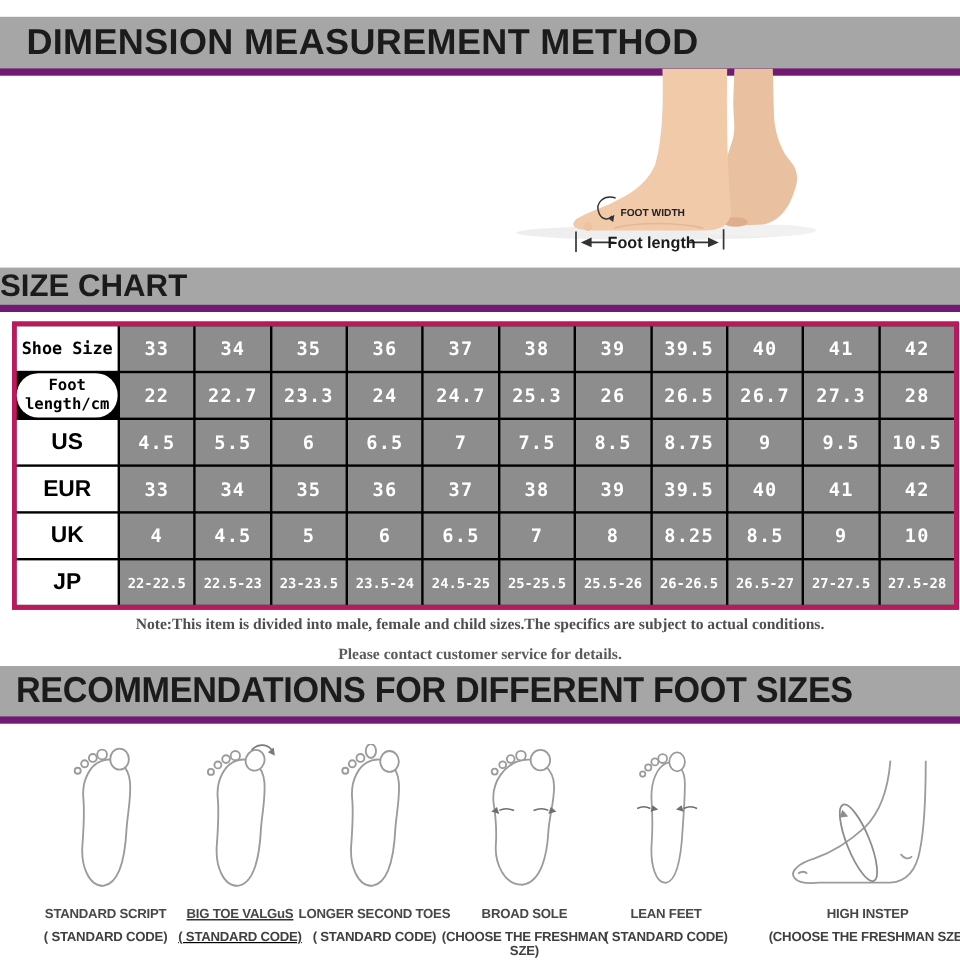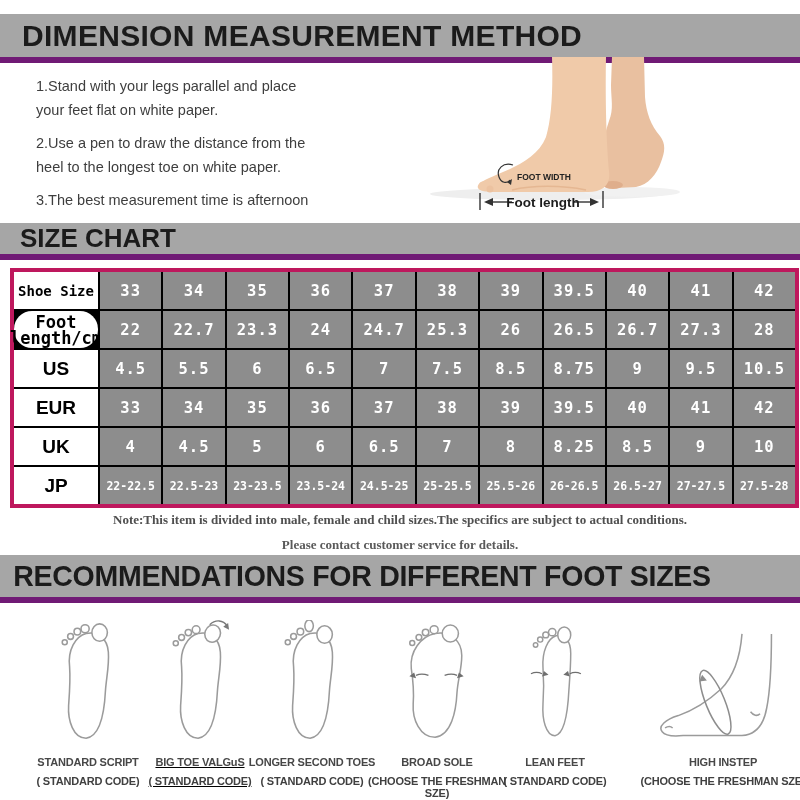--- a/index.html
+++ b/index.html
@@ -6,35 +6,35 @@
   .page{position:relative;width:800px;height:800px;background:#fff;overflow:hidden;
         font-family:"Liberation Sans",sans-serif;}
   
   .banner{position:absolute;left:0;width:800px;background:#a6a6a6;display:flex;align-items:center;
           border-bottom:6px solid #701a75;}
   .banner1{top:14px;height:43px;}
   .banner2{top:223px;height:31px;}
   .banner3{top:555px;height:42px;}
   .banner h1{margin:0;color:#1b1b1b;font-weight:bold;white-space:nowrap;}
   .banner1 h1{font-size:30px;padding-left:22px;letter-spacing:.3px;}
-  .banner2 h1{font-size:26px;padding-left:20px;}
+  .banner2 h1{font-size:26px;}
   .banner3 h1{font-size:30px;padding-left:14px;transform:scaleX(.95);transform-origin:left center;letter-spacing:-.3px;}
   
   .steps{position:absolute;left:36px;top:74px;width:278px;}
   .steps p{margin:0 0 9px 0;font-size:14.5px;line-height:24px;color:#3e3e3e;}
   
   .photo{position:absolute;left:400px;top:57px;width:400px;height:160px;}
   
   .size-table{position:absolute;left:10px;top:268px;width:781px;display:grid;
               grid-template-columns:84px repeat(11,1fr);grid-auto-rows:37px;
               gap:2px;background:#000;border:4px solid #be185d;}
   .cell{display:flex;align-items:center;justify-content:center;text-align:center;}
   .th{background:#fff;color:#000;font-weight:bold;}
   .th.mono{font-family:"DejaVu Sans Mono","Liberation Mono",monospace;font-size:14px;line-height:16px;}
-  .th.mono.two{font-size:17px;line-height:16px;border-radius:18px;}
+  .th.mono.two{font-size:13px;line-height:16px;border-radius:18px;}
   .th.sans{font-family:"Liberation Sans",sans-serif;font-size:19px;}
   .td{background:#8d8d8d;color:#fff;font-family:"DejaVu Sans Mono","Liberation Mono",monospace;
       font-weight:bold;font-size:15.5px;letter-spacing:1px;}
   .td.jp{font-size:11.5px;letter-spacing:0;}
   
   .note{position:absolute;left:0;width:800px;text-align:center;font-weight:bold;color:#4f4f4f;font-family:Liberation Serif, serif;}
   .note1{top:512px;font-size:13px;}
   .note2{top:537px;font-size:13px;color:#5a5a5a;}
   
   .rec-item{position:absolute;top:610px;text-align:center;}
@@ -48,25 +48,20 @@
 </style>
 </head>
 <body>
 
 <div class="page">
 
   <div class="banner banner1">
     <h1>DIMENSION MEASUREMENT METHOD</h1>
   </div>
 
-  <div class="steps">
-    <p>1.Stand with your legs parallel and place your feet flat on white paper.</p>
-    <p>2.Use a pen to draw the distance from the heel to the longest toe on white paper.</p>
-    <p>3.The best measurement time is afternoon</p>
-  </div>
 
   <div class="photo">
     <svg viewBox="0 0 400 160" width="400" height="160">
       <ellipse cx="148" cy="137" rx="118" ry="6" fill="#eeeeee"></ellipse>
       <ellipse cx="232" cy="135" rx="48" ry="5" fill="#f1f1f1"></ellipse>
 
       <path d="M212,0 L211,28 C211,42 214,52 209,64 C203,82 199,102 202,118 C203,127 209,131 217,131 L236,130 C248,128 257,117 261,105 C265,95 266,87 260,79 C251,69 246,55 245,40 L244,0 Z" fill="#e9c0a0"></path>
       <ellipse cx="213" cy="128" rx="10" ry="4" fill="#dfae8c"></ellipse>
 
       <path d="M152,0 C153,30 152,60 146,80 C138,100 116,110 96,118 C84,123 76,127 78,131 C79,134 87,135 94,135 L188,135 C203,135 211,128 209,114 C207,94 205,50 206,0 Z" fill="#f0caa9"></path>

